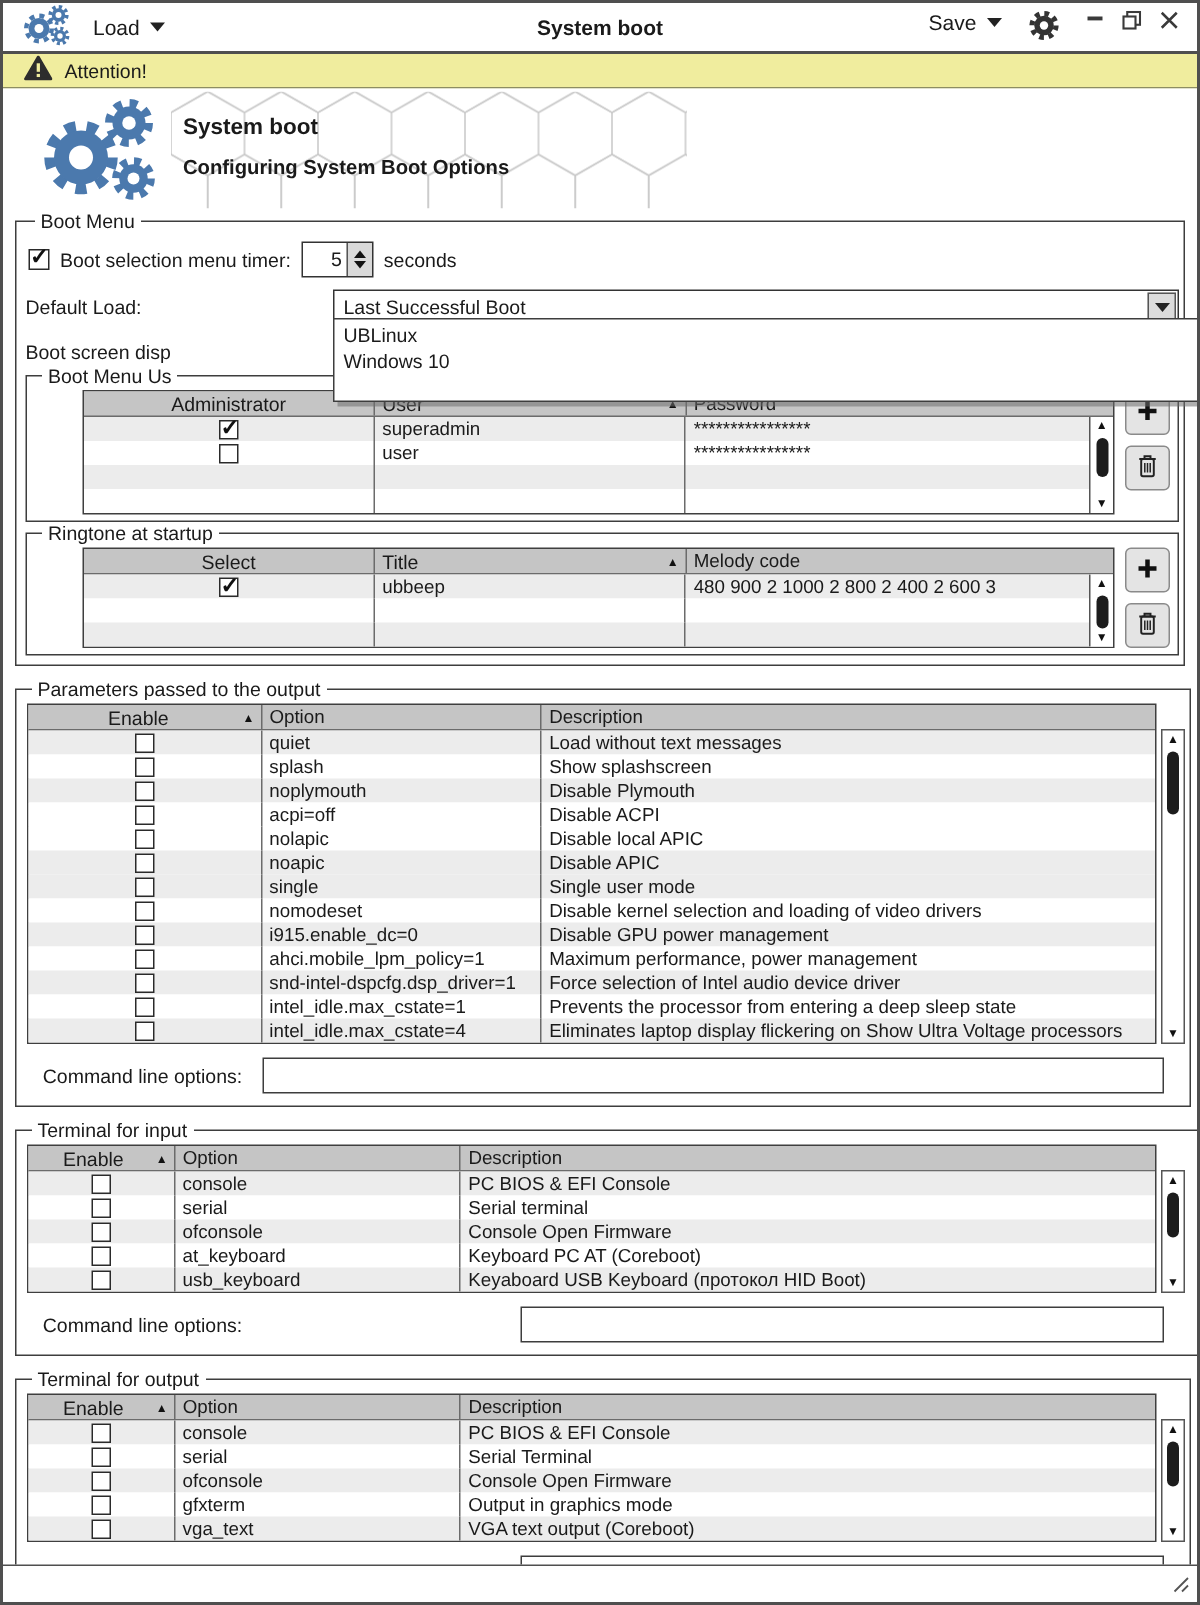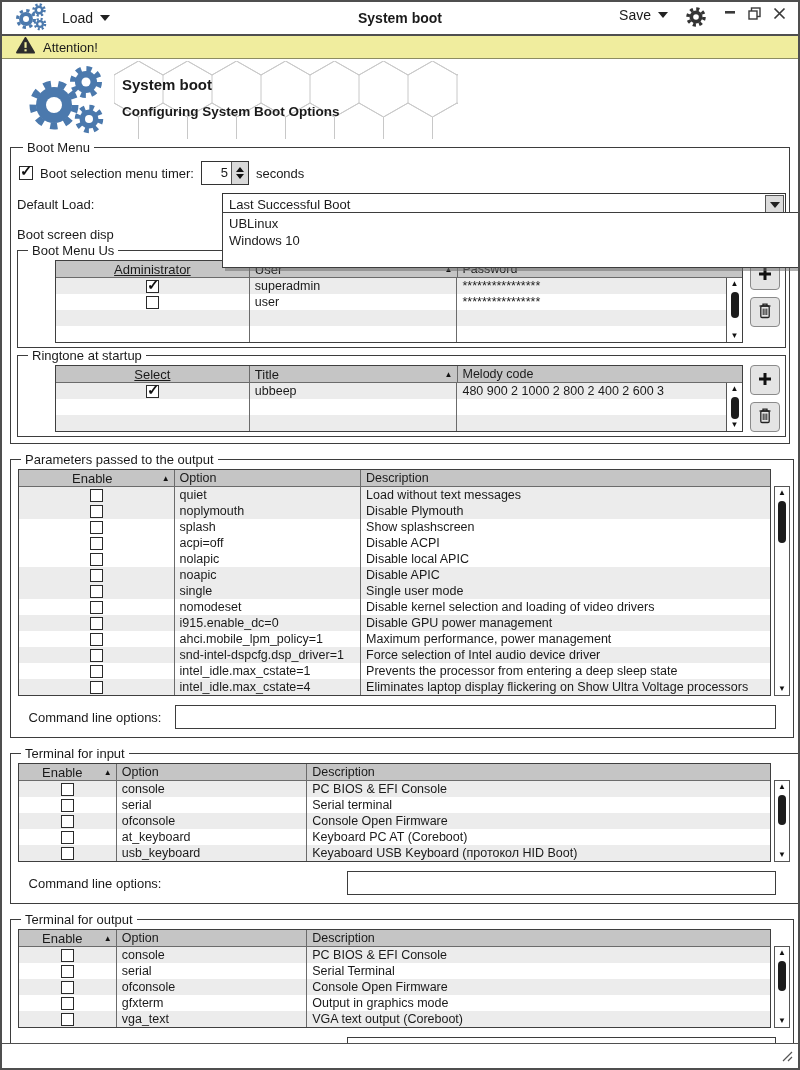--- a/index.html
+++ b/index.html
@@ -72,21 +72,21 @@
   .cell.last{ border-right:none; }
   .cell.txt{ padding-left:5px; font-size:12.5px; white-space:nowrap; }
   .cell.center{ justify-content:center; }
   .cell.spread{ justify-content:space-between; padding:0 4px 0 5px; }
   .stripe-a{ background:#ececec; }
   .stripe-b{ background:#ffffff; }
   .sort{ font-size:8px; color:#111; }
 
   
   .utable{ width:688px; margin-left:33px; }
-  .cu1{ width:199px;text-decoration:underline; } .cu2{ width:213px; } .cu3{ width:292px; }
+  .cu1{ width:199px; } .cu2{ width:213px; } .cu3{ width:292px; }
   .tw{ display:flex; gap:7px; align-items:flex-start; }
   .side-btns{ display:flex; flex-direction:column; gap:7px; }
   .sq-btn{ width:30px; height:30px; border:1px solid #8a8a8a; border-radius:4px; background:#e4e4e4;
            display:flex; align-items:center; justify-content:center; }
 
   
   .vscroll-in{ position:absolute; right:0; top:17px; bottom:0; width:16px; border-left:1px solid #555;
                display:flex; flex-direction:column; align-items:center; background:#fff; }
   
   .vscroll-out{ width:16px; border:1px solid #555; display:flex; flex-direction:column; align-items:center; background:#fff; }
@@ -384,33 +384,33 @@
           <div class="cell ck2 txt">Option</div>
           <div class="cell ck3 txt last">Description</div>
         </div>
         <div class="trow stripe-a">
             <div class="cell ck1 center">
               <span class="cb"></span>
             </div>
             <div class="cell ck2 txt">quiet</div>
             <div class="cell ck3 txt last">Load without text messages</div>
           </div>
+        <div class="trow stripe-b">
+            <div class="cell ck1 center">
+              <span class="cb"></span>
+            </div>
+            <div class="cell ck2 txt">splash</div>
+            <div class="cell ck3 txt last">Show splashscreen</div>
+          </div>
         <div class="trow stripe-a">
             <div class="cell ck1 center">
               <span class="cb"></span>
             </div>
             <div class="cell ck2 txt">noplymouth</div>
             <div class="cell ck3 txt last">Disable Plymouth</div>
-          </div>
-        <div class="trow stripe-b">
-            <div class="cell ck1 center">
-              <span class="cb"></span>
-            </div>
-            <div class="cell ck2 txt">splash</div>
-            <div class="cell ck3 txt last">Show splashscreen</div>
           </div>
         <div class="trow stripe-b">
             <div class="cell ck1 center">
               <span class="cb"></span>
             </div>
             <div class="cell ck2 txt">acpi=off</div>
             <div class="cell ck3 txt last">Disable ACPI</div>
           </div>
         <div class="trow stripe-b">
             <div class="cell ck1 center">

